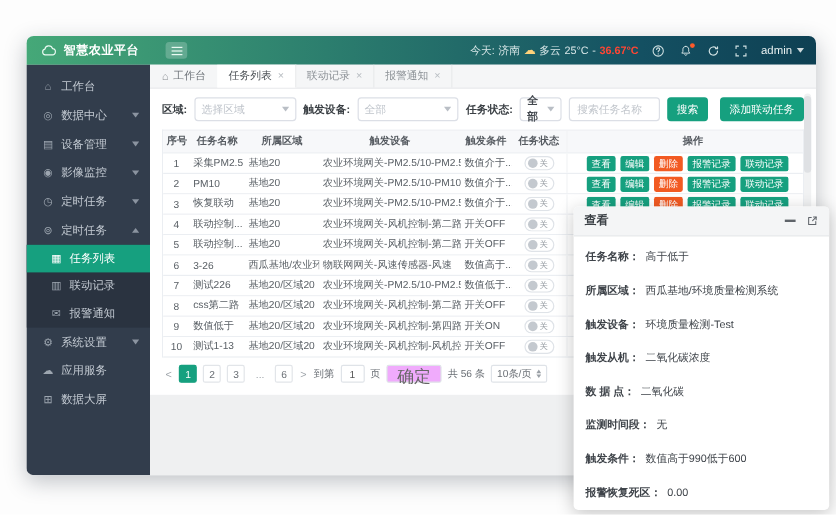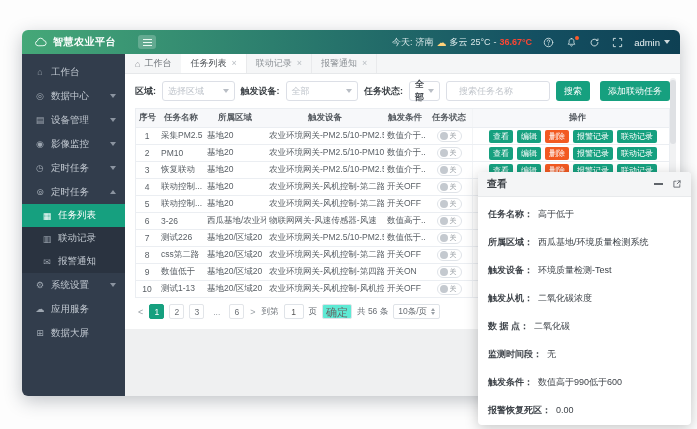--- a/index.html
+++ b/index.html
@@ -52,21 +52,21 @@
   .main { background:#fff; padding:7px 10px 2px 10px; }
   
   .filters { display:flex; align-items:center; gap:6px; font-size:9px; color:#3b4045; }
   .flabel { font-weight:bold; white-space:nowrap; }
   .select { height:20px; border:1px solid #dcdfe6; border-radius:3px; background:#fff; display:flex;
             align-items:center; justify-content:space-between; padding:0 5px; color:#bfc4cb; cursor:pointer; }
   .sel-wide { width:102px; }
   .select.small { width:40px; color:#43484e; font-weight:bold; }
   .sel-caret { width:0; height:0; border-left:3px solid transparent; border-right:3px solid transparent;
                border-top:4px solid #b9bec5; margin-left:4px; }
-  .search-input { width:104px; height:20px; border:1px solid #dcdfe6; border-radius:3px; padding:0 12px;
+  .search-input { width:76px; height:20px; border:1px solid #dcdfe6; border-radius:3px; padding:0 6px;
                   font-size:9px; color:#333; font-family:inherit; }
   .search-input::placeholder { color:#c0c5cb; }
   .btn { height:20px; border:none; border-radius:3px; background:#16a07f; color:#fff; font-size:9px;
          padding:0 8px; font-family:inherit; cursor:pointer; white-space:nowrap; }
   .btn.add { margin-left:4px; }
   
   .table { margin-top:7px; border:1px solid #ebeef2; border-bottom:none; font-size:8.5px; color:#5a6066; }
   .trow { display:flex; align-items:center; height:17px; border-bottom:1px solid #ebeef2; background:#fff; }
   .trow.thead { height:19px; background:#f7f8fa; color:#565b61; font-weight:bold; }
   .td { padding:0 3px; white-space:nowrap; overflow:hidden; }
@@ -89,22 +89,22 @@
   .abtn.danger { background:#f25a22; }
   
   .pagination { display:flex; align-items:center; gap:5px; margin:6px 0 8px 2px; font-size:8.5px; color:#6a6f75; }
   .page { min-width:15px; height:15px; border:1px solid #e2e5e9; border-radius:2px; display:flex; align-items:center;
           justify-content:center; background:#fff; cursor:pointer; padding:0 2px; }
   .page.active { background:#16a07f; border-color:#16a07f; color:#fff; }
   .page.ellipsis { border:none; background:transparent; color:#9aa0a6; cursor:default; }
   .pnav { border:none; background:transparent; color:#9aa0a6; font-size:9px; cursor:pointer; padding:0 1px; }
   .jump-input { width:20px; height:15px; border:1px solid #dfe3e8; border-radius:2px; text-align:center;
                 font-size:8.5px; color:#555; font-family:inherit; padding:0; }
-  .confirm { height:15px; border:1px solid #dfe3e8; border-radius:2px; background:#5eead4; padding:0 3px;
-             font-size:11px; color:#666; font-family:inherit; cursor:pointer; }
+  .confirm { height:15px; border:1px solid #dfe3e8; border-radius:2px; background:#f0abfc; padding:0 8px;
+             font-size:14px; color:#666; font-family:inherit; cursor:pointer; }
   .psize { height:15px; border:1px solid #dfe3e8; border-radius:2px; display:flex; align-items:center; gap:4px;
            padding:0 4px; background:#fff; cursor:pointer; }
   .updown { display:flex; flex-direction:column; gap:1px; }
   .tri-up { width:0; height:0; border-left:2.5px solid transparent; border-right:2.5px solid transparent;
             border-bottom:3px solid #9aa0a6; }
   .tri-dn { width:0; height:0; border-left:2.5px solid transparent; border-right:2.5px solid transparent;
             border-top:3px solid #9aa0a6; }
   .scroll-track { position:absolute; right:4px; top:24px; bottom:74px; width:6px; background:#f1f2f3;
                   border-radius:3px; }
   .scroll-thumb { position:absolute; top:2px; left:0; width:6px; height:64px; background:#dfe1e4; border-radius:3px; }

